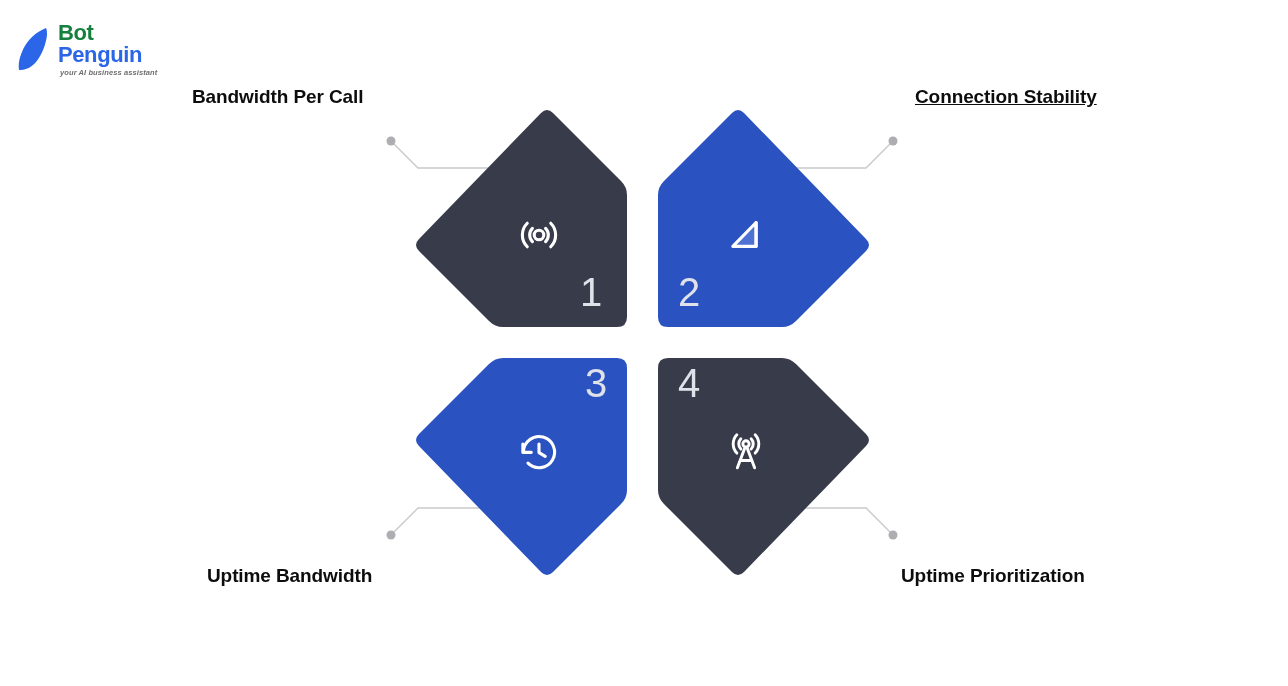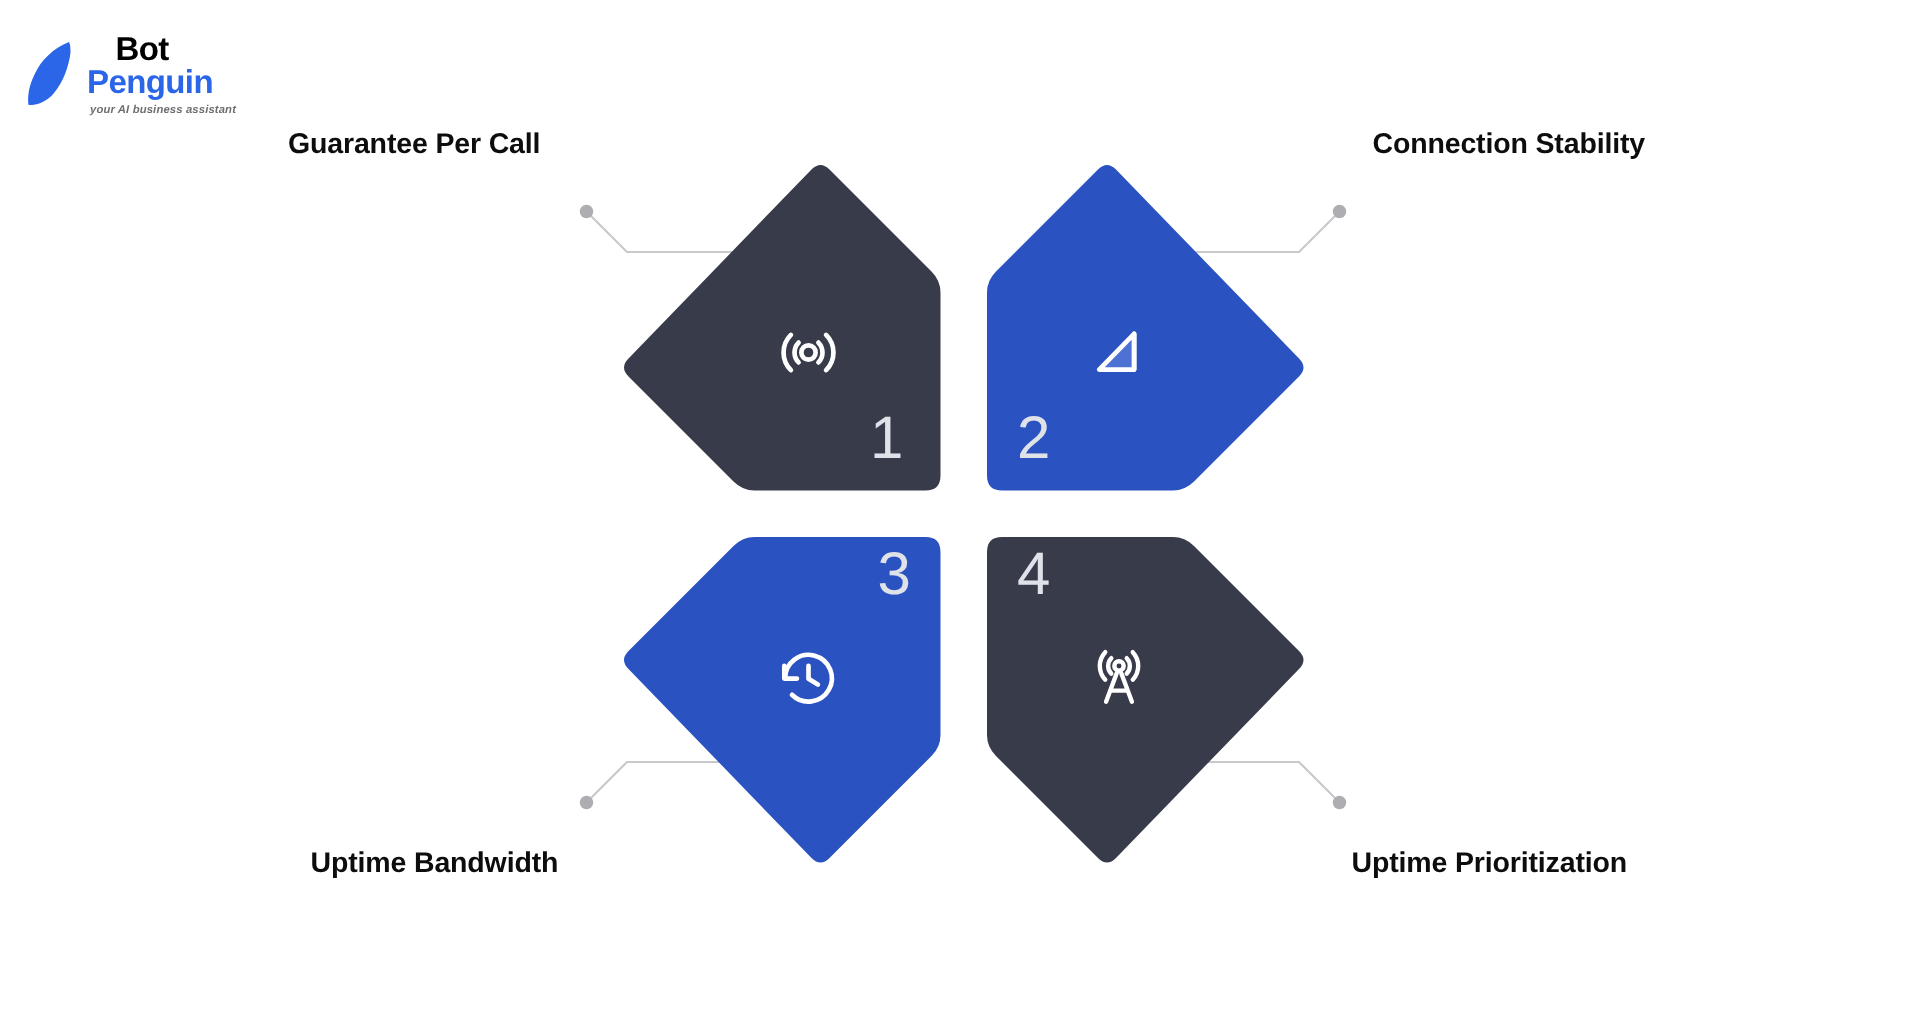--- a/index.html
+++ b/index.html
@@ -36,22 +36,21 @@
     left: 42px;
     top: 0;
     width: 120px;
   }
   #logo .logo-bot {
     display: block;
     font-size: 22px;
     font-weight: bold;
     line-height: 21px;
     letter-spacing: -0.4px;
-    color: #000000;
-    margin-left: 19px;
+    color: #15803d;
   }
   #logo .logo-penguin {
     display: block;
     font-size: 22px;
     font-weight: bold;
     line-height: 23px;
     letter-spacing: -0.4px;
     color: #2B66E8;
   }
   #logo .logo-tagline {
@@ -127,21 +126,21 @@
   
   .node-label {
     position: absolute;
     font-size: 19px;
     font-weight: bold;
     color: #0d0d0d;
     white-space: nowrap;
     letter-spacing: -0.1px;
   }
   #label-1 { left: 192px; top: 86px; }
-  #label-2 { left: 915px; top: 86px; }
+  #label-2 { left: 915px; top: 86px; text-decoration: underline; }
   #label-3 { left: 207px; top: 565px; }
   #label-4 { left: 901px; top: 565px; }
 </style>
 </head>
 <body>
 
 <div id="logo">
   <svg class="logo-mark" viewBox="0 0 44 46">
     <path d="M30 2 C20 6, 11 14, 7 24 C4 31, 3 38, 4 44 C10 44, 16 41, 20 36 C26 29, 30 18, 31 9 C31 6, 31 4, 30 2 Z" fill="#2B66E8"></path>
     <path d="M8 22 C4 29, 2 37, 3 44 C6 44, 9 43, 11 41 C9 35, 8 28, 8 22 Z" fill="#2B66E8"></path>
@@ -221,18 +220,18 @@
       <path d="M14.8 4.8 A4 4 0 0 1 14.8 10.4"></path>
       <path d="M7 2.6 A7.3 7.3 0 0 0 7 12.6"></path>
       <path d="M17 2.6 A7.3 7.3 0 0 1 17 12.6"></path>
       <path d="M11.2 10.2 L7.3 20.6"></path>
       <path d="M12.8 10.2 L16.7 20.6"></path>
       <path d="M9.3 16.6 L14.7 16.6"></path>
     </svg>
     <div class="node-num">4</div>
   </div>
 
-  <div class="node-label" id="label-1">Guarantee Per Call</div>
+  <div class="node-label" id="label-1">Bandwidth Per Call</div>
   <div class="node-label" id="label-2">Connection Stability</div>
   <div class="node-label" id="label-3">Uptime Bandwidth</div>
   <div class="node-label" id="label-4">Uptime Prioritization</div>
 
 </div>
 
 </body></html>

